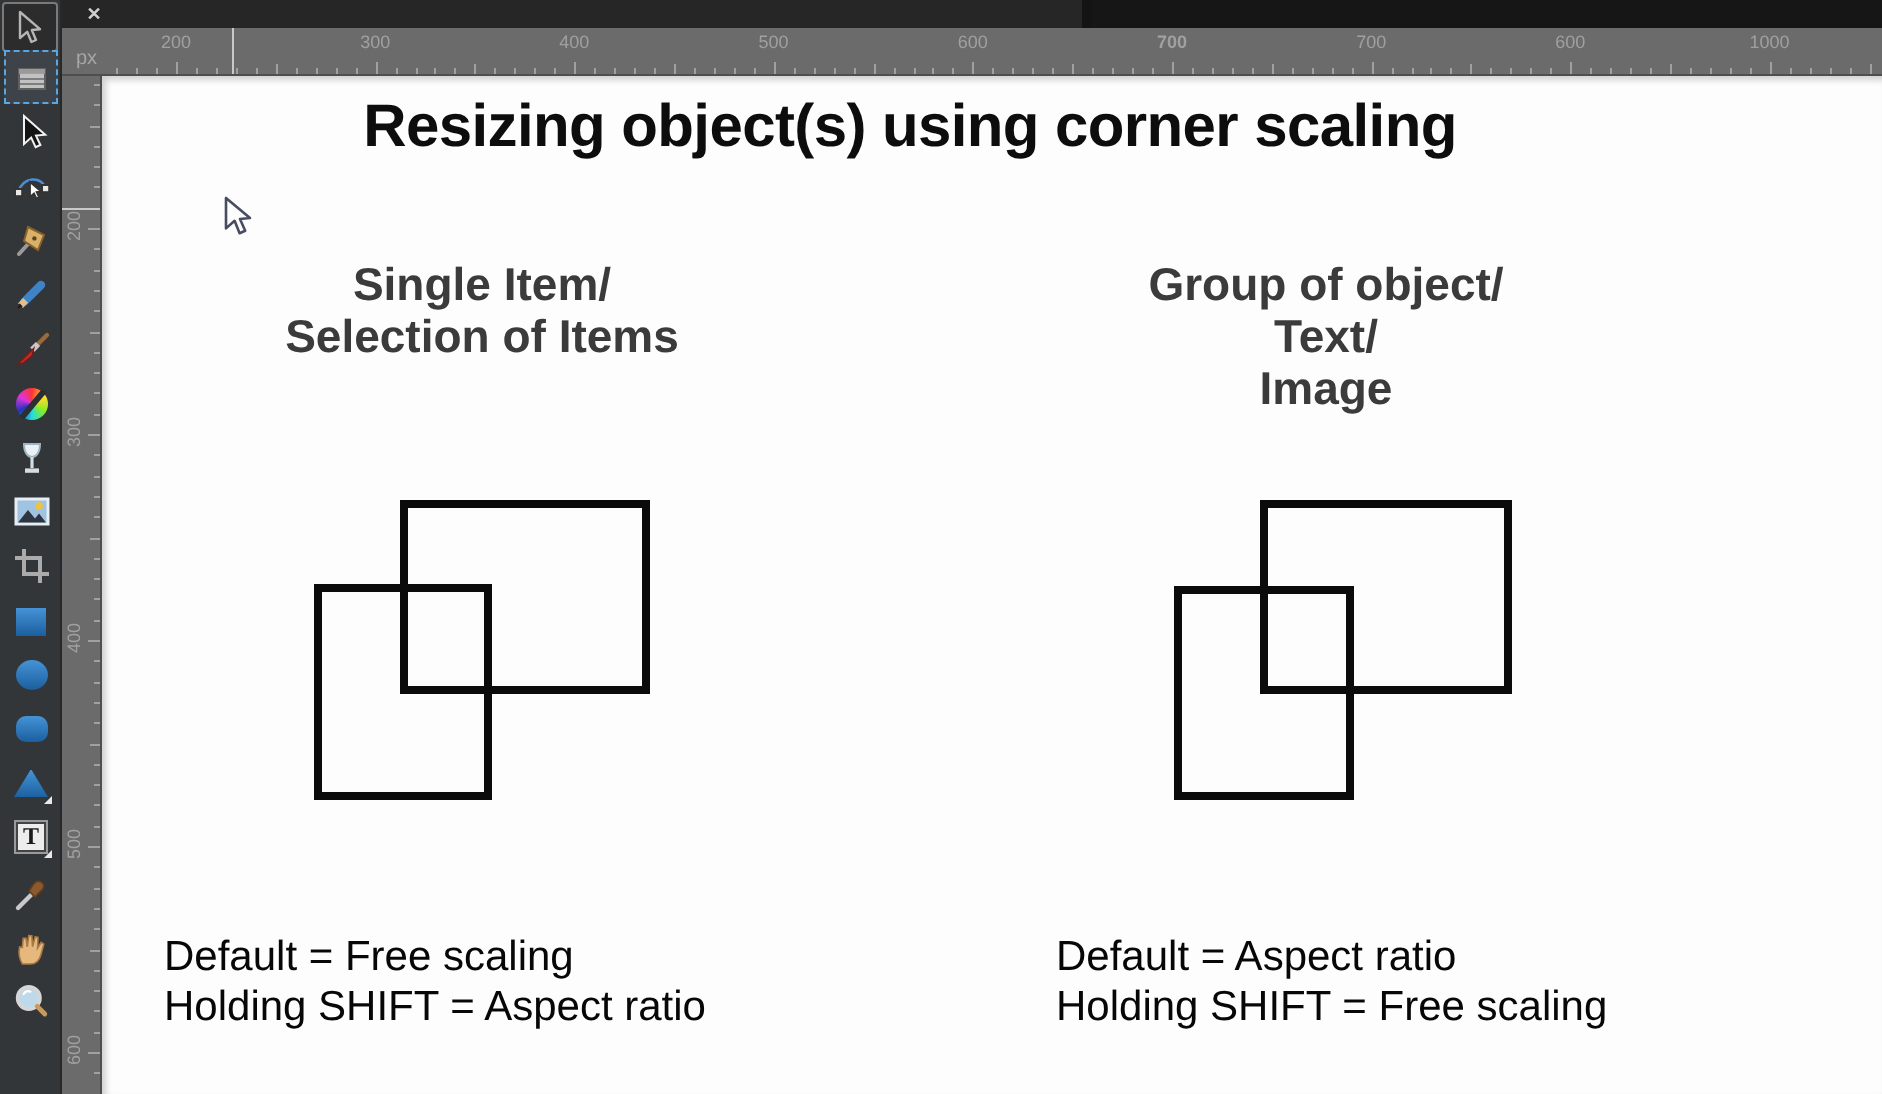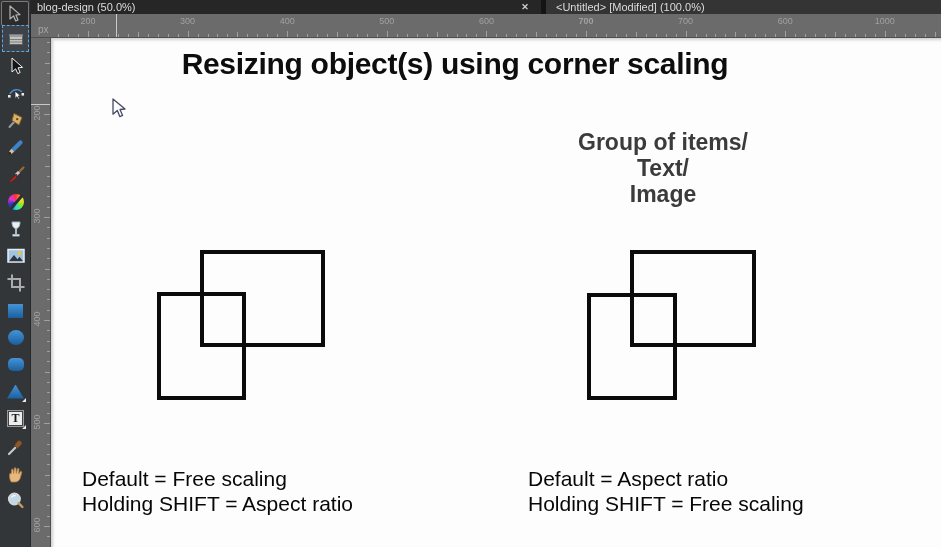--- a/index.html
+++ b/index.html
@@ -200,27 +200,23 @@
       <svg width="20" height="20" viewBox="0 0 20 20">
         <circle cx="8.4" cy="8" r="5.6" fill="#bdd9ea" stroke="#d6d6d6" stroke-width="1.8"></circle>
         <path d="M12.6 12.2 L16.4 16" stroke="#c99a5f" stroke-width="2.4" stroke-linecap="round"></path>
         <path d="M5.8 6 C6.6 4.8,8 4.4,9.2 4.8" stroke="#ffffff" stroke-width="1.1" fill="none" stroke-linecap="round"></path>
       </svg>
     </div>
   </div>
 
   <div id="tabbar">
     <div class="tab" id="tab1">
-      <span class="lbl">blog-design (50.0%)</span>
       <span class="tab-close">✕</span>
     </div>
     <div class="tab-gap"></div>
-    <div class="tab" id="tab2">
-      <span class="lbl">&lt;Untitled&gt; [Modified] (100.0%)</span>
-    </div>
   </div>
 
   <div id="hruler">
     <span class="unit">px</span>
   <div class="htick" style="left: 27.12px; height: 3.5px;"></div>
       <div class="htick" style="left: 37.08px; height: 3.5px;"></div>
       <div class="htick" style="left: 47.04px; height: 3.5px;"></div>
       <div class="htick" style="left: 57px; height: 6.5px;"></div>
       <div class="htick" style="left: 66.96px; height: 3.5px;"></div>
       <div class="htick" style="left: 76.92px; height: 3.5px;"></div>
@@ -372,21 +368,23 @@
       <span class="vlab" style="top: 173px;">300</span>
       <span class="vlab" style="top: 276px;">400</span>
       <span class="vlab" style="top: 379px;">500</span>
       <span class="vlab" style="top: 482px;">600</span>
       <div class="vmarker" style="top: 66px;"></div>
     </div>
 
   <div id="canvas">
     <div id="doc-title">Resizing object(s) using corner scaling</div>
 
-    <div class="col-head preline" id="head-right">Group of items/
+    <div class="col-head preline" id="head-left">Single Item/
+Selection of Items</div>
+    <div class="col-head preline" id="head-right">Group of object/
 Text/
 Image</div>
 
     <div class="note preline" id="note-left">Default = Free scaling
 Holding SHIFT = Aspect ratio</div>
     <div class="note preline" id="note-right">Default = Aspect ratio
 Holding SHIFT = Free scaling</div>
 
     <div id="shapes-layer">
         <div class="shape" style="left: 149px; top: 212px; width: 125px; height: 97px;"></div>

